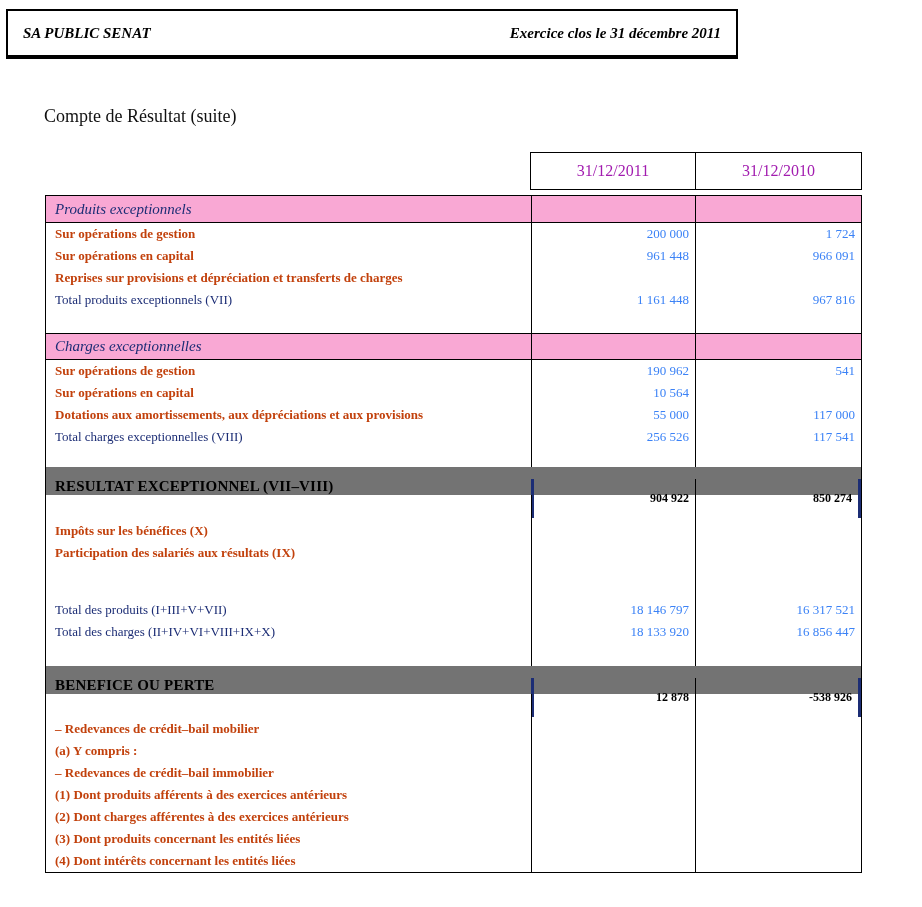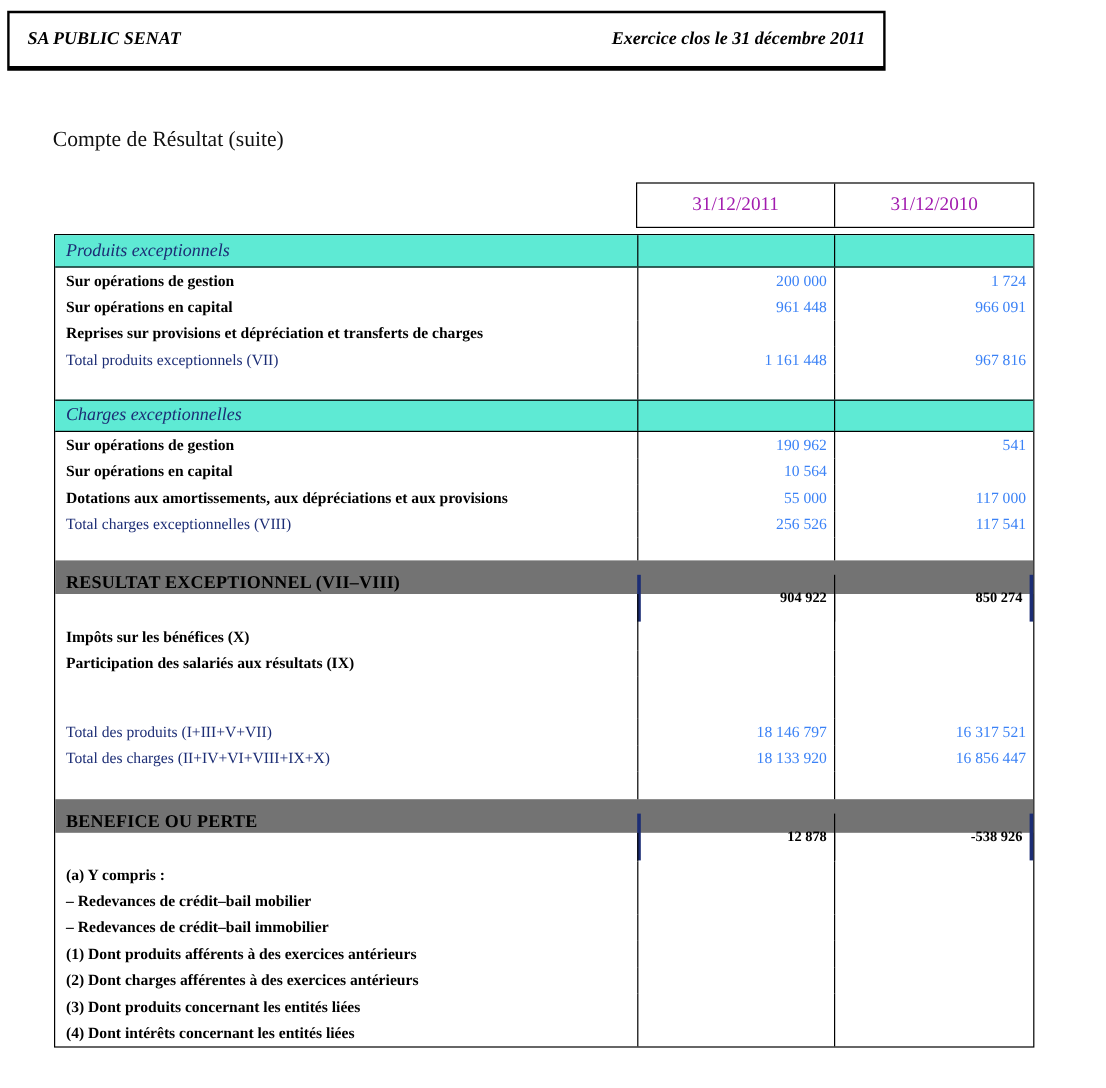--- a/index.html
+++ b/index.html
@@ -43,28 +43,28 @@
     align-items:center;box-sizing:border-box;
   }
   .row .c1{padding-left:9px;overflow:hidden;white-space:nowrap;}
   .row .c2,.row .c3{
     text-align:right;padding-right:6px;height:100%;
     display:flex;align-items:center;justify-content:flex-end;
     border-left:1px solid #000;box-sizing:border-box;
   }
   
   .r-item{height:22px;}
-  .r-item .c1{font-weight:bold;color:#000000;font-size:13px;}
+  .r-item .c1{font-weight:bold;color:#c2410c;font-size:13px;}
   .r-total{height:22px;}
   .r-total .c1{color:#1c2d75;font-size:13px;}
   .r-item .c2,.r-item .c3,.r-total .c2,.r-total .c3{
     color:#3b82f6;font-size:13px;
   }
   .r-section{
-    height:27px;background:#5eead4;
+    height:27px;background:#f9a8d4;
     border-top:1px solid #000;border-bottom:1px solid #000;
   }
   .r-section:first-child{border-top:none;}
   .r-section .c1{
     font-style:italic;color:#1c2d75;font-size:15px;
   }
   .r-grand{height:28px;background:#737373;}
   .r-grand .c1{font-weight:bold;color:#000;font-size:15px;letter-spacing:.2px;}
   .r-grand .c2{border-left:3px solid #1c2d75;}
   .r-grand .c3{border-right:3px solid #1c2d75;padding-left:29px;}
@@ -191,30 +191,30 @@
       <div class="c1">BENEFICE OU PERTE</div>
       <div class="c2">12 878</div>
       <div class="c3">-538 926</div>
     </div>
     <div class="row r-blank" style="height: 24px;">
       <div class="c1"></div>
       <div class="c2"></div>
       <div class="c3"></div>
     </div>
     <div class="row r-item">
+      <div class="c1">– Redevances de crédit–bail mobilier</div>
+      <div class="c2"></div>
+      <div class="c3"></div>
+    </div>
+    <div class="row r-item">
       <div class="c1">(a) Y compris :</div>
       <div class="c2"></div>
       <div class="c3"></div>
     </div>
     <div class="row r-item">
-      <div class="c1">– Redevances de crédit–bail mobilier</div>
-      <div class="c2"></div>
-      <div class="c3"></div>
-    </div>
-    <div class="row r-item">
       <div class="c1">– Redevances de crédit–bail immobilier</div>
       <div class="c2"></div>
       <div class="c3"></div>
     </div>
     <div class="row r-item">
       <div class="c1">(1) Dont produits afférents à des exercices antérieurs</div>
       <div class="c2"></div>
       <div class="c3"></div>
     </div>
     <div class="row r-item">

